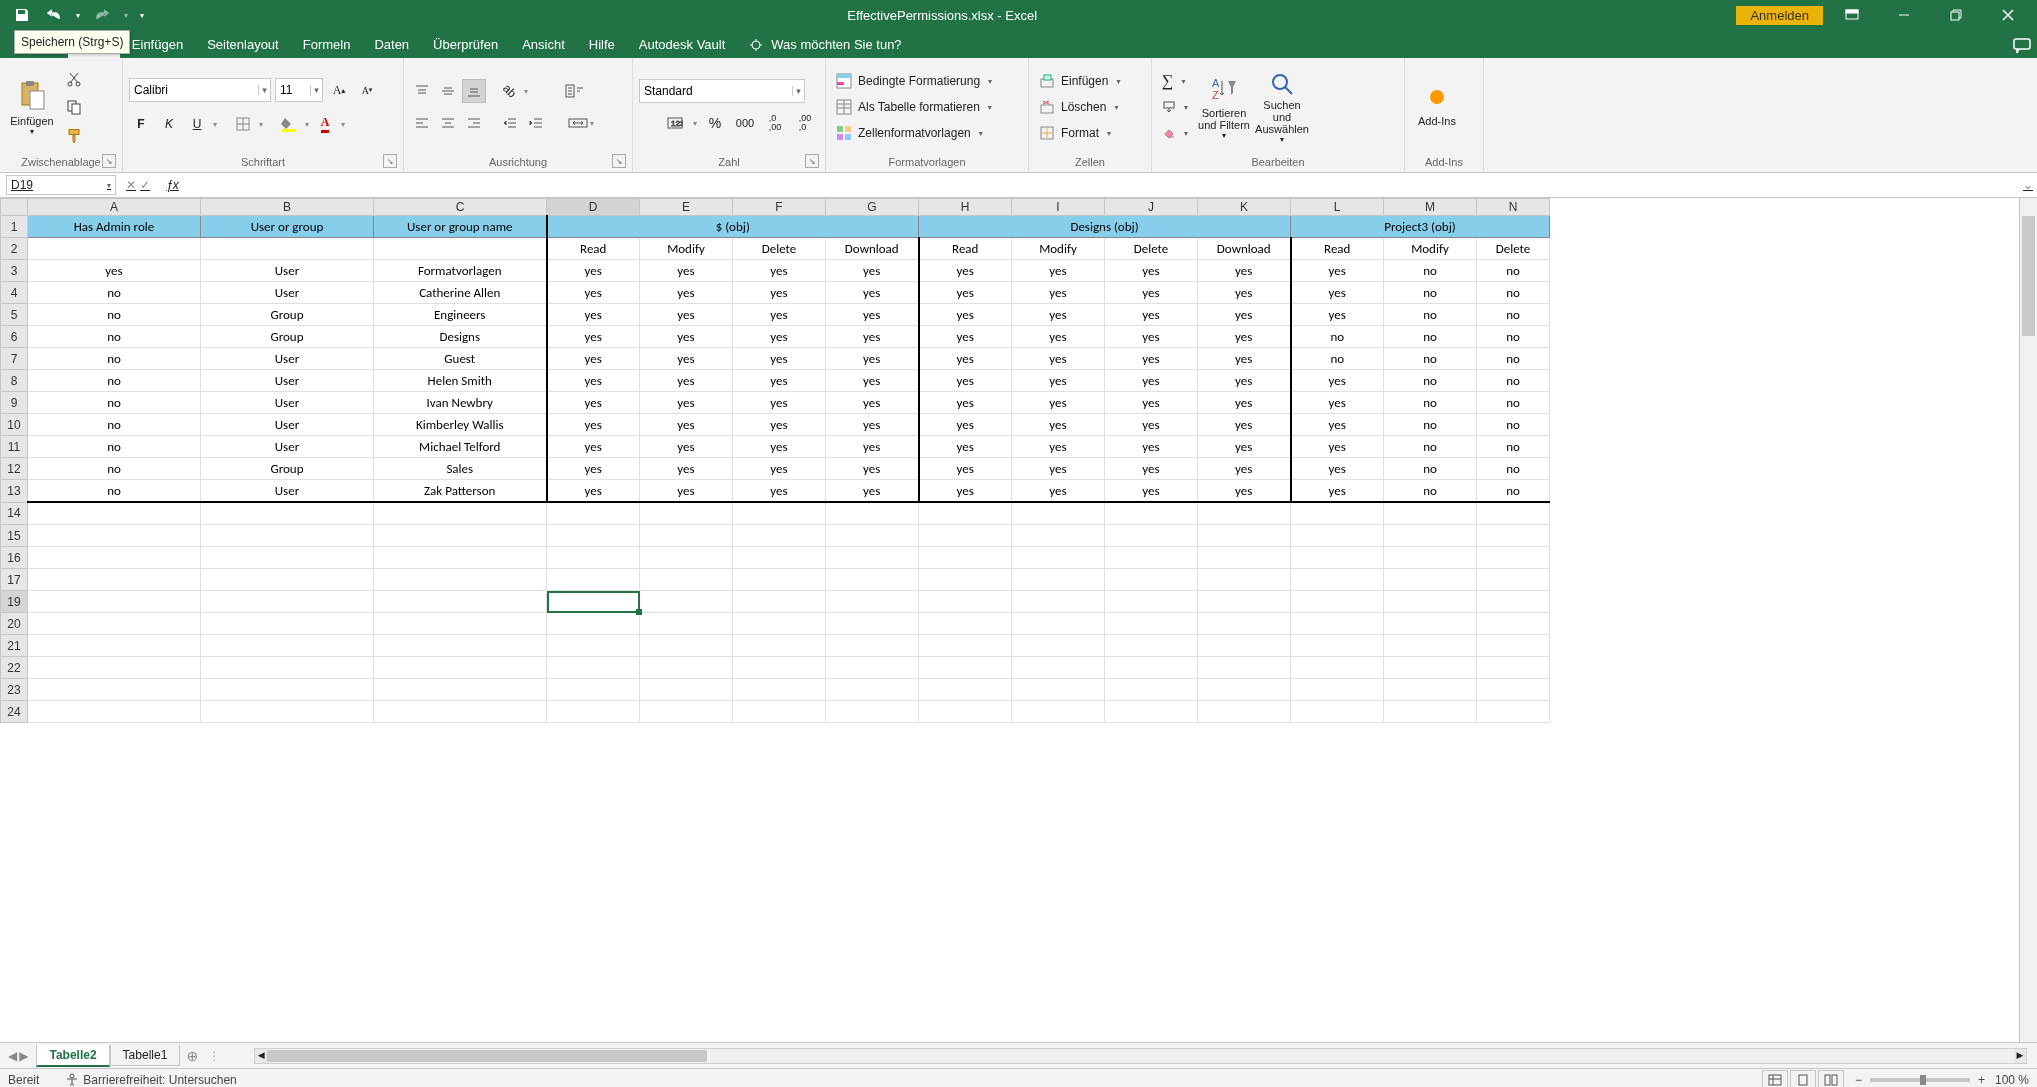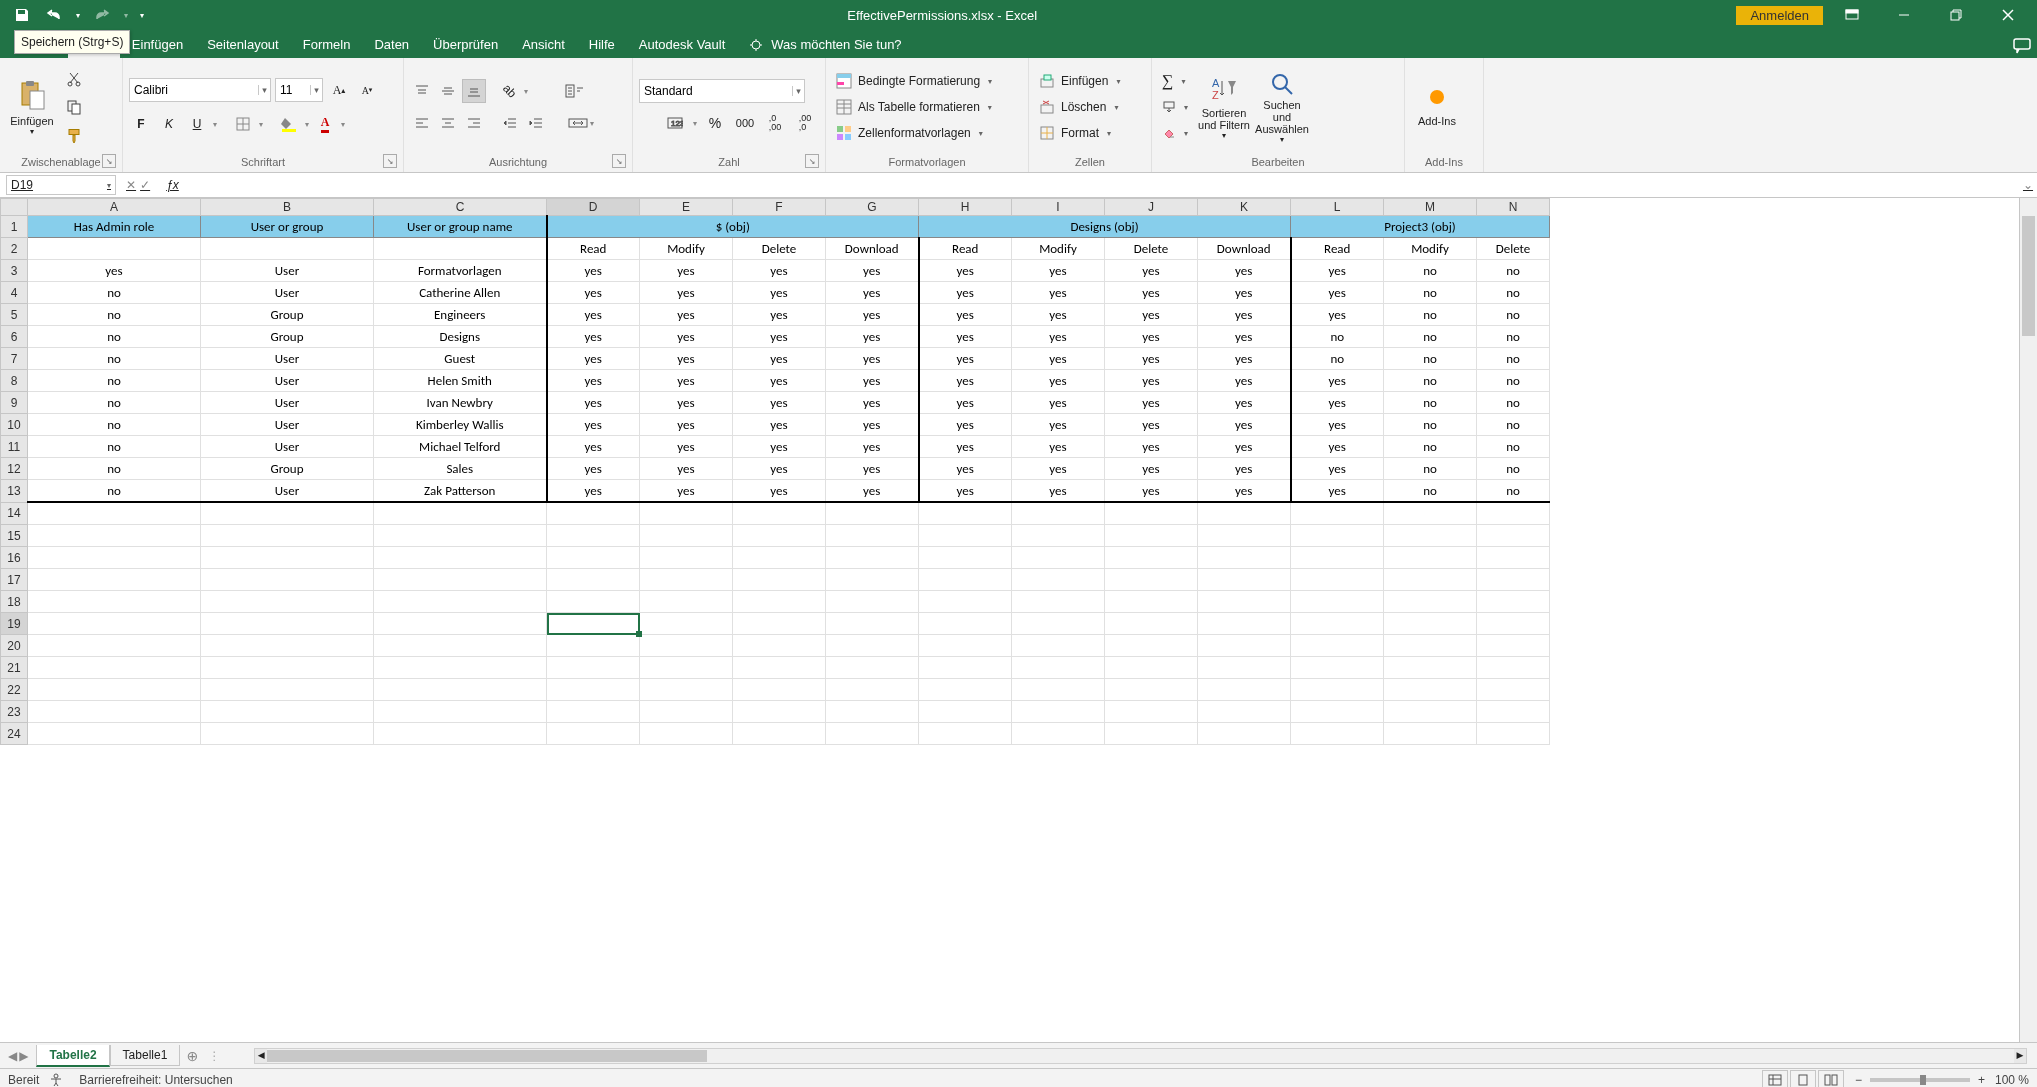--- a/index.html
+++ b/index.html
@@ -797,37 +797,20 @@
           <td class="cell"></td>
           <td class="cell"></td>
           <td class="cell"></td>
           <td class="cell"></td>
           <td class="cell"></td>
           <td class="cell"></td>
           <td class="cell"></td>
           <td class="cell"></td>
         </tr>
         <tr>
-          <th class="rowhdr ">18</th>
-          <td class="cell"></td>
-          <td class="cell"></td>
-          <td class="cell"></td>
-          <td class="cell"></td>
-          <td class="cell"></td>
-          <td class="cell"></td>
-          <td class="cell"></td>
-          <td class="cell"></td>
-          <td class="cell"></td>
-          <td class="cell"></td>
-          <td class="cell"></td>
-          <td class="cell"></td>
-          <td class="cell"></td>
-          <td class="cell"></td>
-        </tr>
-        <tr>
           <th class="rowhdr sel">19</th>
           <td class="cell"></td>
           <td class="cell"></td>
           <td class="cell"></td>
           <td class="cell selected"></td>
           <td class="cell"></td>
           <td class="cell"></td>
           <td class="cell"></td>
           <td class="cell"></td>
           <td class="cell"></td>
@@ -940,21 +923,21 @@
   <div style="width:20px;text-align:center;color:#aaa;">⋮</div>
   <div class="hscroll">
     <div class="arr" style="left:0;">◀</div>
       <div class="thumb"></div>
       <div class="arr" style="right:0;">▶</div>
   </div>
 </div>
 
 <div class="statusbar">
   <span>Bereit</span>
-  <span style="margin:0 10px;display:flex;align-items:center;gap:16px;">
+  <span style="margin:0 26px;display:flex;align-items:center;gap:4px;">
     <svg width="14" height="14" fill="none" stroke="#555">
         <circle cx="7" cy="3" r="2"></circle>
         <path d="M2 6h10M7 6v4M5 13l2-3 2 3"></path>
       </svg>
     <span>Barrierefreiheit: Untersuchen</span>
   </span>
   <div class="spacer"></div>
   <div class="viewbtn">
       <svg width="14" height="12" fill="none" stroke="#555">
         <rect x="1" y="1" width="12" height="10"></rect>

